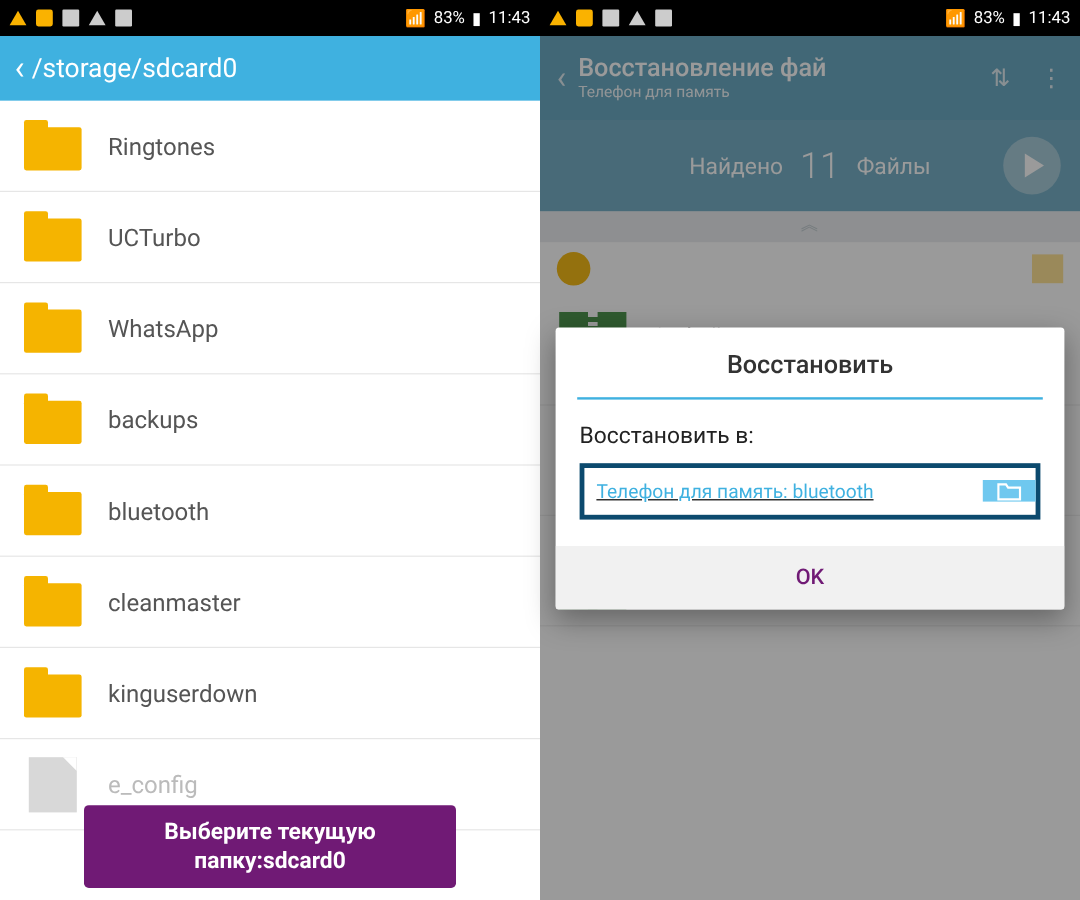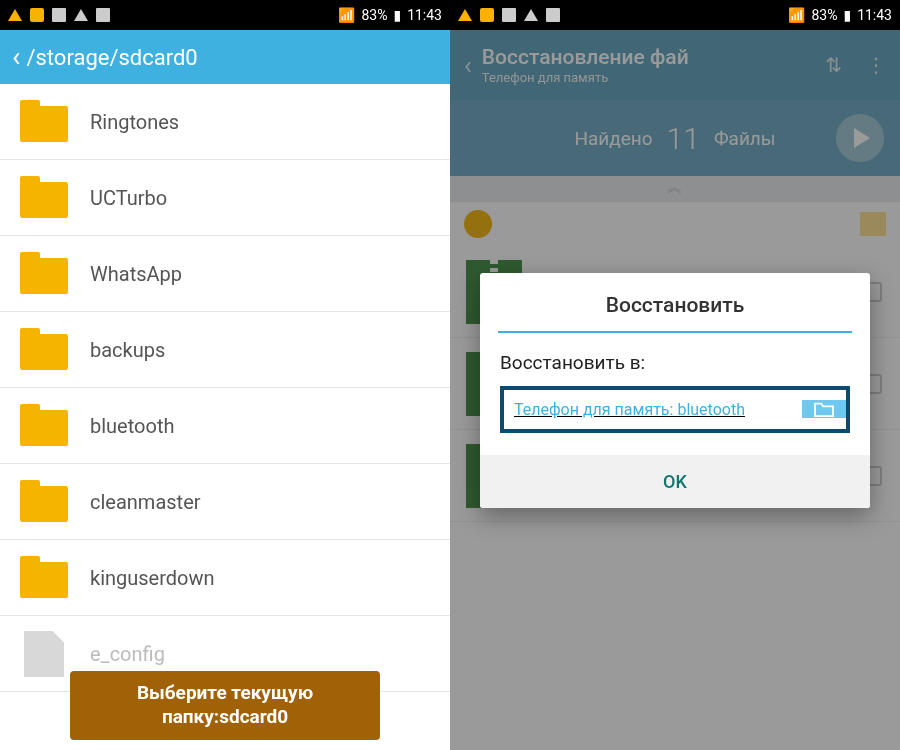--- a/index.html
+++ b/index.html
@@ -26,21 +26,21 @@
 .frow { height: 76px; display: flex; align-items: center; padding: 16px 20px; border-bottom: 1px solid #e6e6e6; }
 .ficon { width: 48px; height: 40px; margin-right: 22px; position: relative; }
 .folder { width: 48px; height: 36px; background: #f5b400; border-radius: 2px; position: absolute; bottom: 0; }
 .folder::before { content: ""; position: absolute; top: -6px; left: 0; width: 20px; height: 8px; background: #f5b400; border-radius: 2px 2px 0 0; }
 .fileico { width: 40px; height: 46px; background: #d8d8d8; position: absolute; left: 4px; top: -3px; }
 .fileico::after { content: ""; position: absolute; top: 0; right: 0; width: 12px; height: 12px; background: #fff; clip-path: polygon(0 0, 100% 100%, 100% 0); }
 .fname { font-size: 20px; color: #555; }
 .fname.grey { color: #bbb; }
 
 
-.selbtn { position: absolute; bottom: 10px; left: 70px; right: 70px; background: #a16207; color: #fff; text-align: center; padding: 10px 8px; font-size: 19px; font-weight: bold; border-radius: 4px; line-height: 1.3; }
+.selbtn { position: absolute; bottom: 10px; left: 70px; right: 70px; background: #701a75; color: #fff; text-align: center; padding: 10px 8px; font-size: 19px; font-weight: bold; border-radius: 4px; line-height: 1.3; }
 
 
 .r-header { height: 70px; background: #5ea2bd; color: #fff; display: flex; align-items: center; padding: 0 14px; position: relative; }
 .r-title { font-size: 21px; font-weight: 500; line-height: 1.2; }
 .r-sub { font-size: 13px; opacity: .9; }
 .r-back { font-size: 26px; margin-right: 10px; opacity: .8; }
 .r-acts { margin-left: auto; display: flex; gap: 24px; align-items: center; font-size: 20px; opacity: .8; }
 .r-sortico { display:inline-block; }
 
 .found { height: 76px; background: #6aa8c1; color: #fff; display: flex; align-items: center; justify-content: center; gap: 14px; font-size: 19px; position: relative; }
@@ -51,33 +51,33 @@
 
 .zlist { flex: 1; background: #fff; overflow: hidden; }
 .zrow { height: 92px; display: flex; align-items: center; padding: 0 16px; border-bottom: 1px solid #eee; position: relative; }
 .zicon { width: 56px; height: 64px; background: #3d8b3d; margin-right: 16px; position: relative; }
 .zicon::after { content: ""; position: absolute; left: 50%; top: 0; bottom: 0; width: 8px; margin-left: -4px; background: repeating-linear-gradient(#fff 0 4px, #3d8b3d 4px 8px); }
 .ztxt .t { font-size: 19px; color: #444; }
 .ztxt .s { font-size: 15px; color: #888; margin-top: 4px; }
 .zchk { width: 20px; height: 20px; border: 2px solid #ccc; border-radius: 3px; position: absolute; right: 18px; }
 
 .scrim { position: absolute; inset: 0; background: rgba(30,30,30,.45); display: flex; align-items: center; justify-content: center; }
-.dialog { width: 390px; background: #fff; border-radius: 3px; box-shadow: 0 8px 24px rgba(0,0,0,.35); overflow: hidden; }
+.dialog { width: 424px; background: #fff; border-radius: 3px; box-shadow: 0 8px 24px rgba(0,0,0,.35); overflow: hidden; }
 .dlg-title { text-align: center; font-size: 21px; font-weight: 500; color: #333; padding: 20px 0 14px; }
 .dlg-hr { height: 2px; background: #3fb1e0; margin: 0 18px; }
 .dlg-body { padding: 18px 20px 22px; }
 .dlg-lbl { font-size: 19px; color: #222; margin-bottom: 12px; }
 .dlg-in { display: flex; align-items: center; border: 4px solid #0c4a6e; text-decoration: underline; }
 .dlg-in span:first-child { flex: 1; padding: 10px 10px; color: #3fb1e0; font-size: 16px; }
 .dlg-browse { width: 44px; background: #6fc8ef; display: flex; align-items: center; justify-content: center; color: #fff; }
 .dlg-browse svg { width: 22px; height: 18px; fill: none; stroke: #fff; stroke-width: 2; }
 .dlg-btns { display: flex; background: #f1f1f1; }
 .dlg-btns > div { flex: 1; text-align: center; padding: 16px 0; font-size: 18px; font-weight: 500; }
 .dlg-cancel { color: #888; border-right: 1px solid #ddd; }
-.dlg-ok { color: #0f766e; }
+.dlg-ok { color: #701a75; }
 
 .rscreen-content { position: relative; flex: 1; display: flex; flex-direction: column; }
 .strip { height: 44px; background: linear-gradient(#fff, #fff); display:flex; align-items:center; padding:0 14px; }
 .strip .badge { width:28px; height:28px; border-radius:50%; background:#f5b400; }
 .strip .bar { margin-left:auto; width:26px; height:24px; background:#ffe08a; }
 </style>
 </head>
 <body>
 
 <div class="screen">

